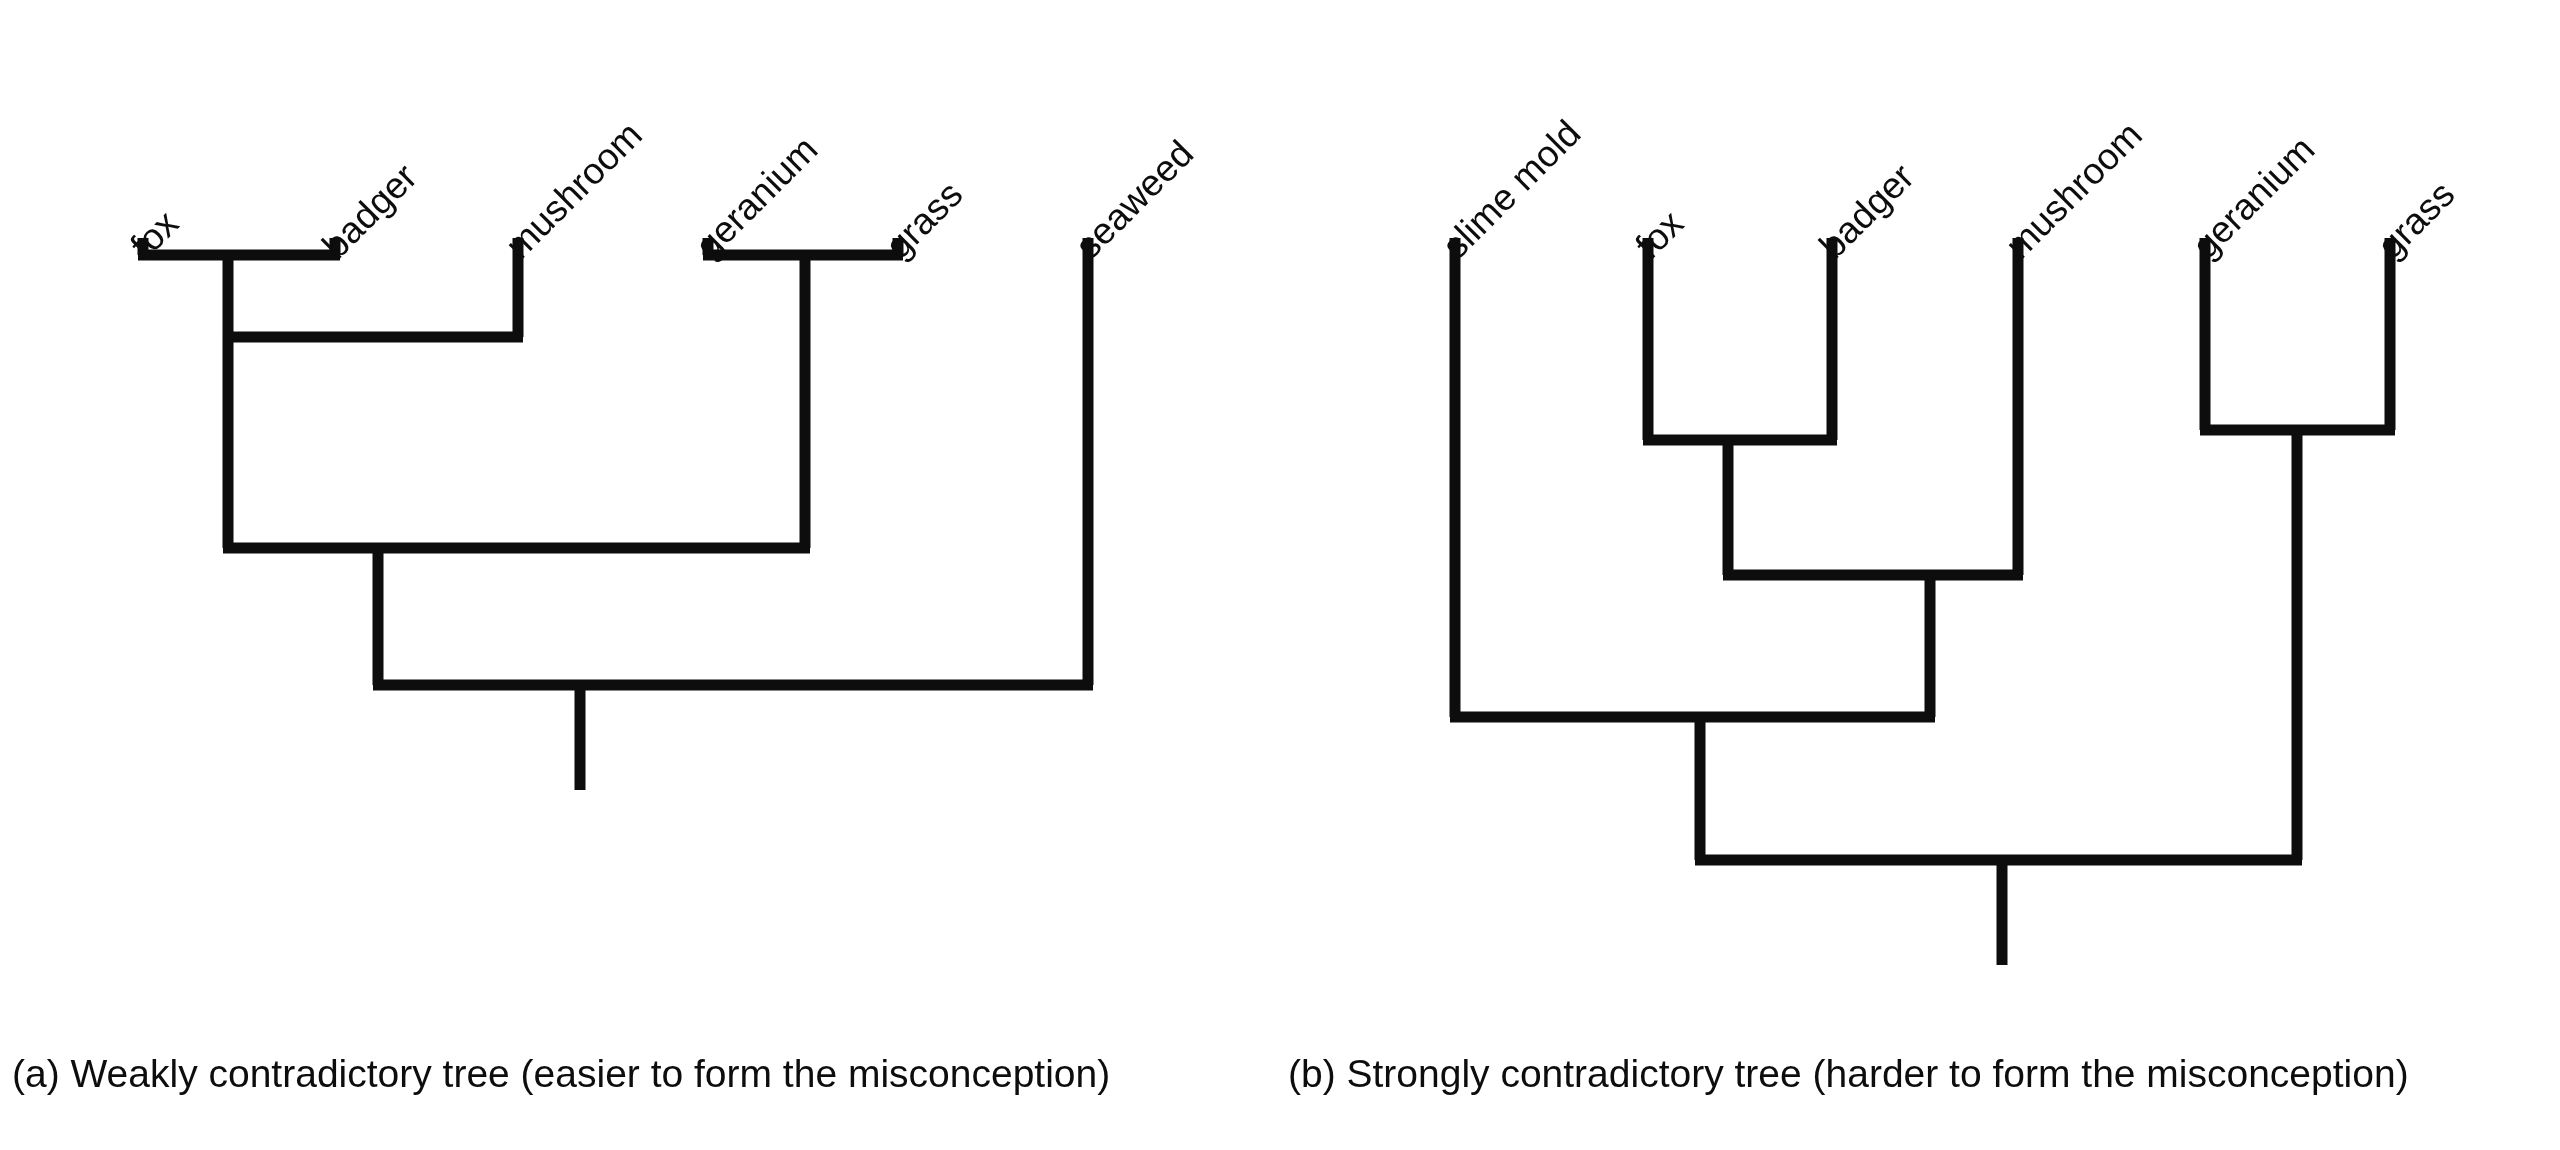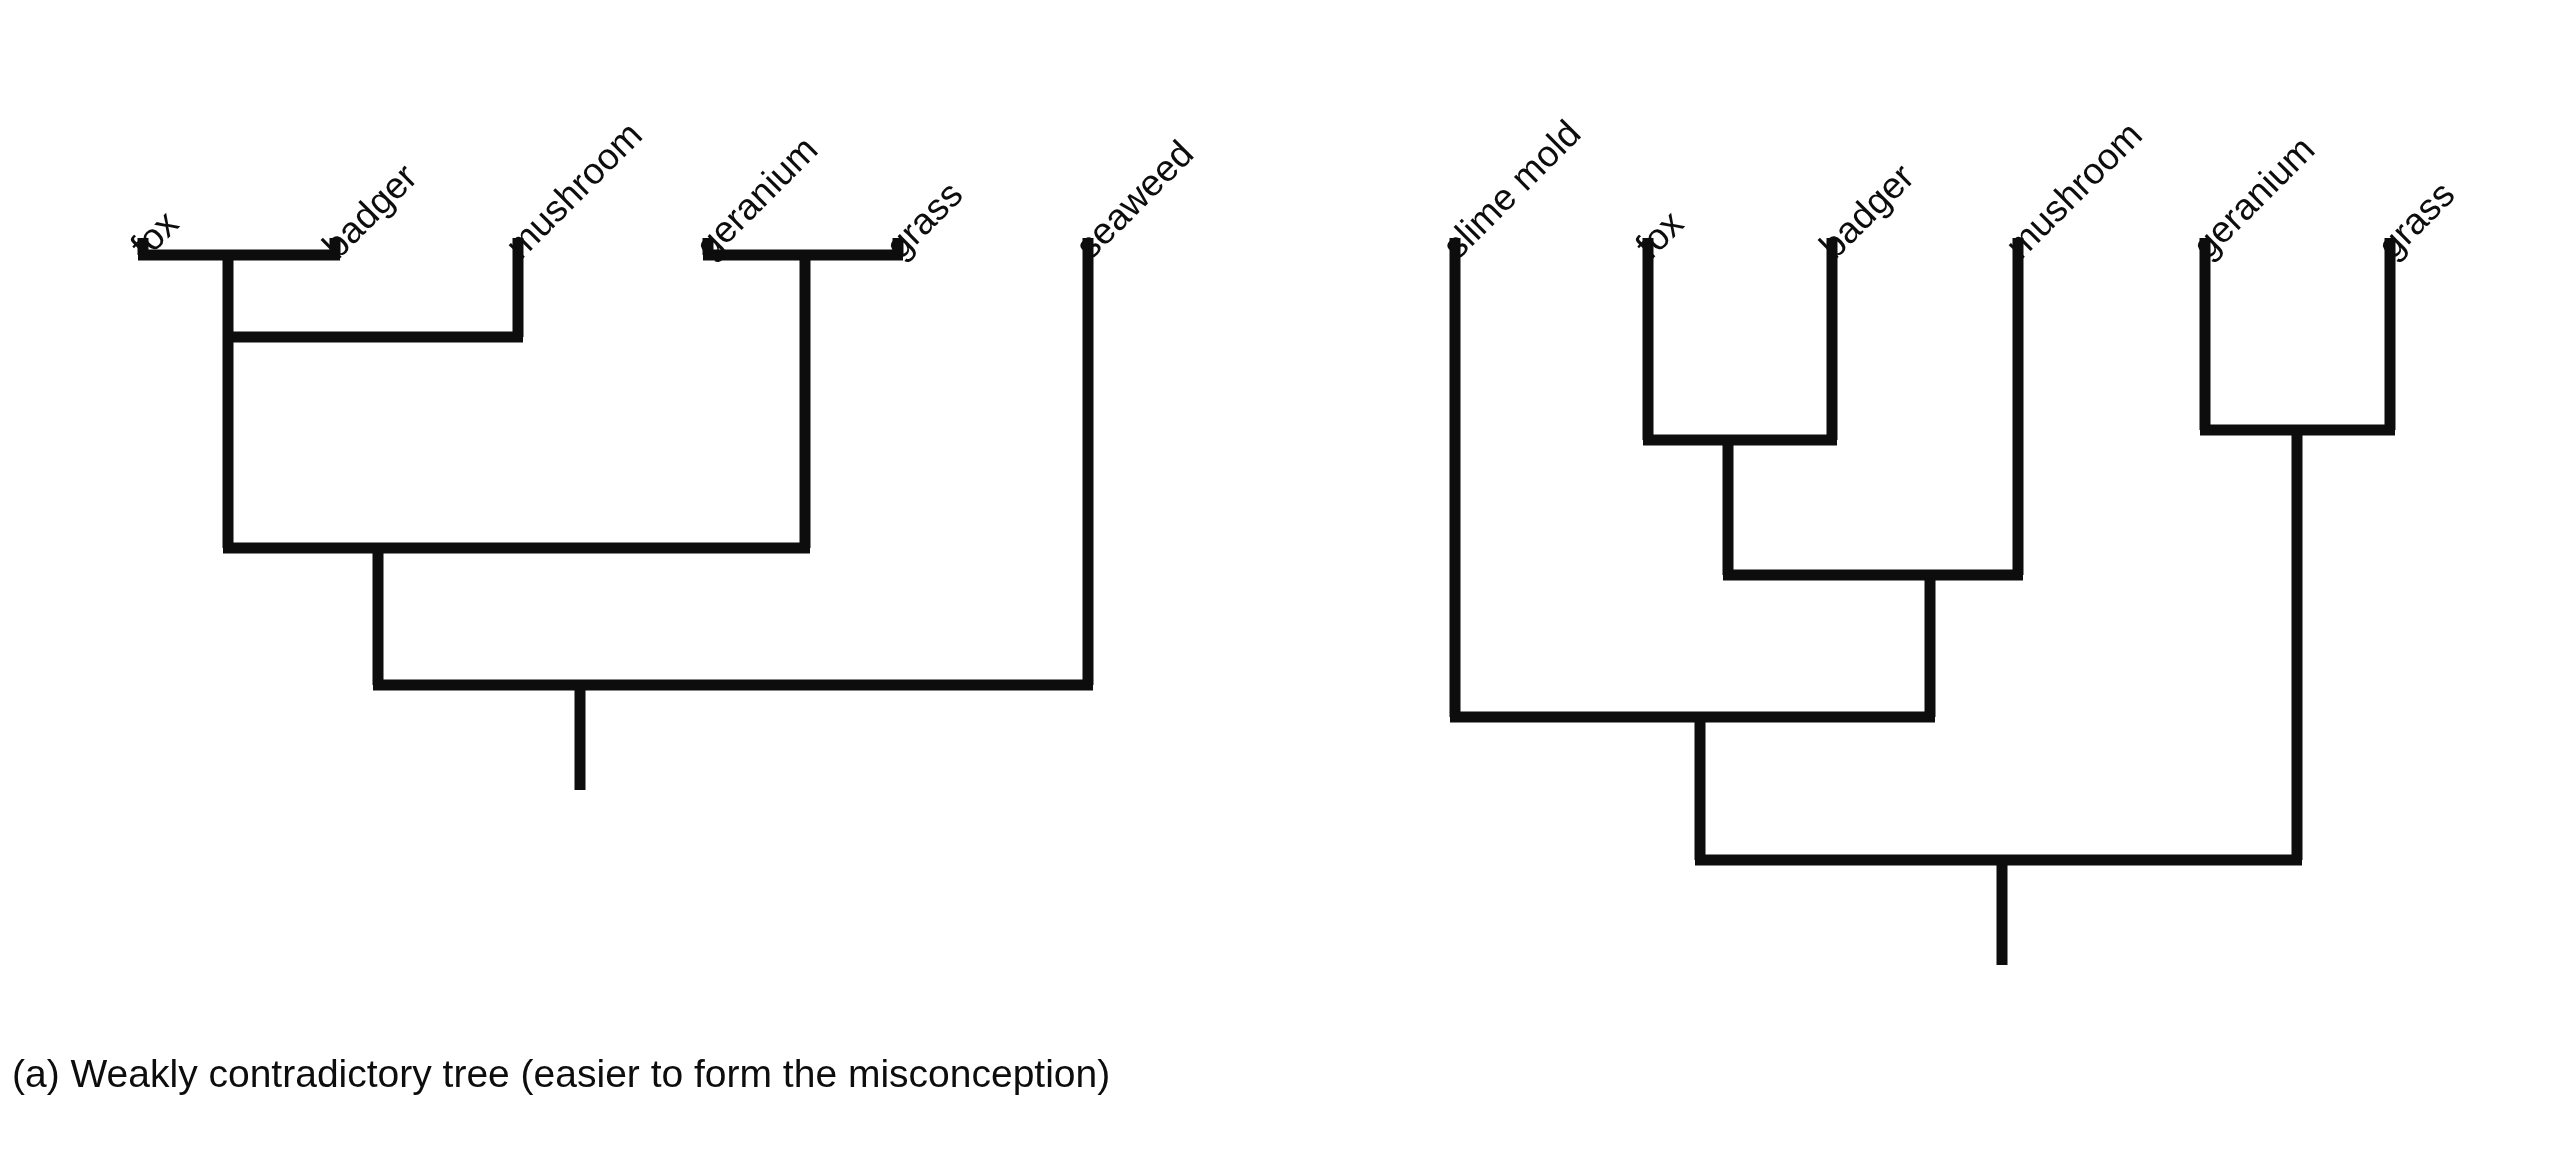--- a/index.html
+++ b/index.html
@@ -148,15 +148,16 @@
       </svg>
     </div>
 
     <div class="leaf-label" style="left:182px;  top:228px;">slime mold</div>
     <div class="leaf-label" style="left:375px;  top:228px;">fox</div>
     <div class="leaf-label" style="left:559px;  top:228px;">badger</div>
     <div class="leaf-label" style="left:745px;  top:228px;">mushroom</div>
     <div class="leaf-label" style="left:932px;  top:228px;">geranium</div>
     <div class="leaf-label" style="left:1117px; top:228px;">grass</div>
 
+    <div class="caption" id="caption-b">(b) Strongly contradictory tree (harder to form the misconception)</div>
   </div>
 
 </div>
 
 </body></html>

